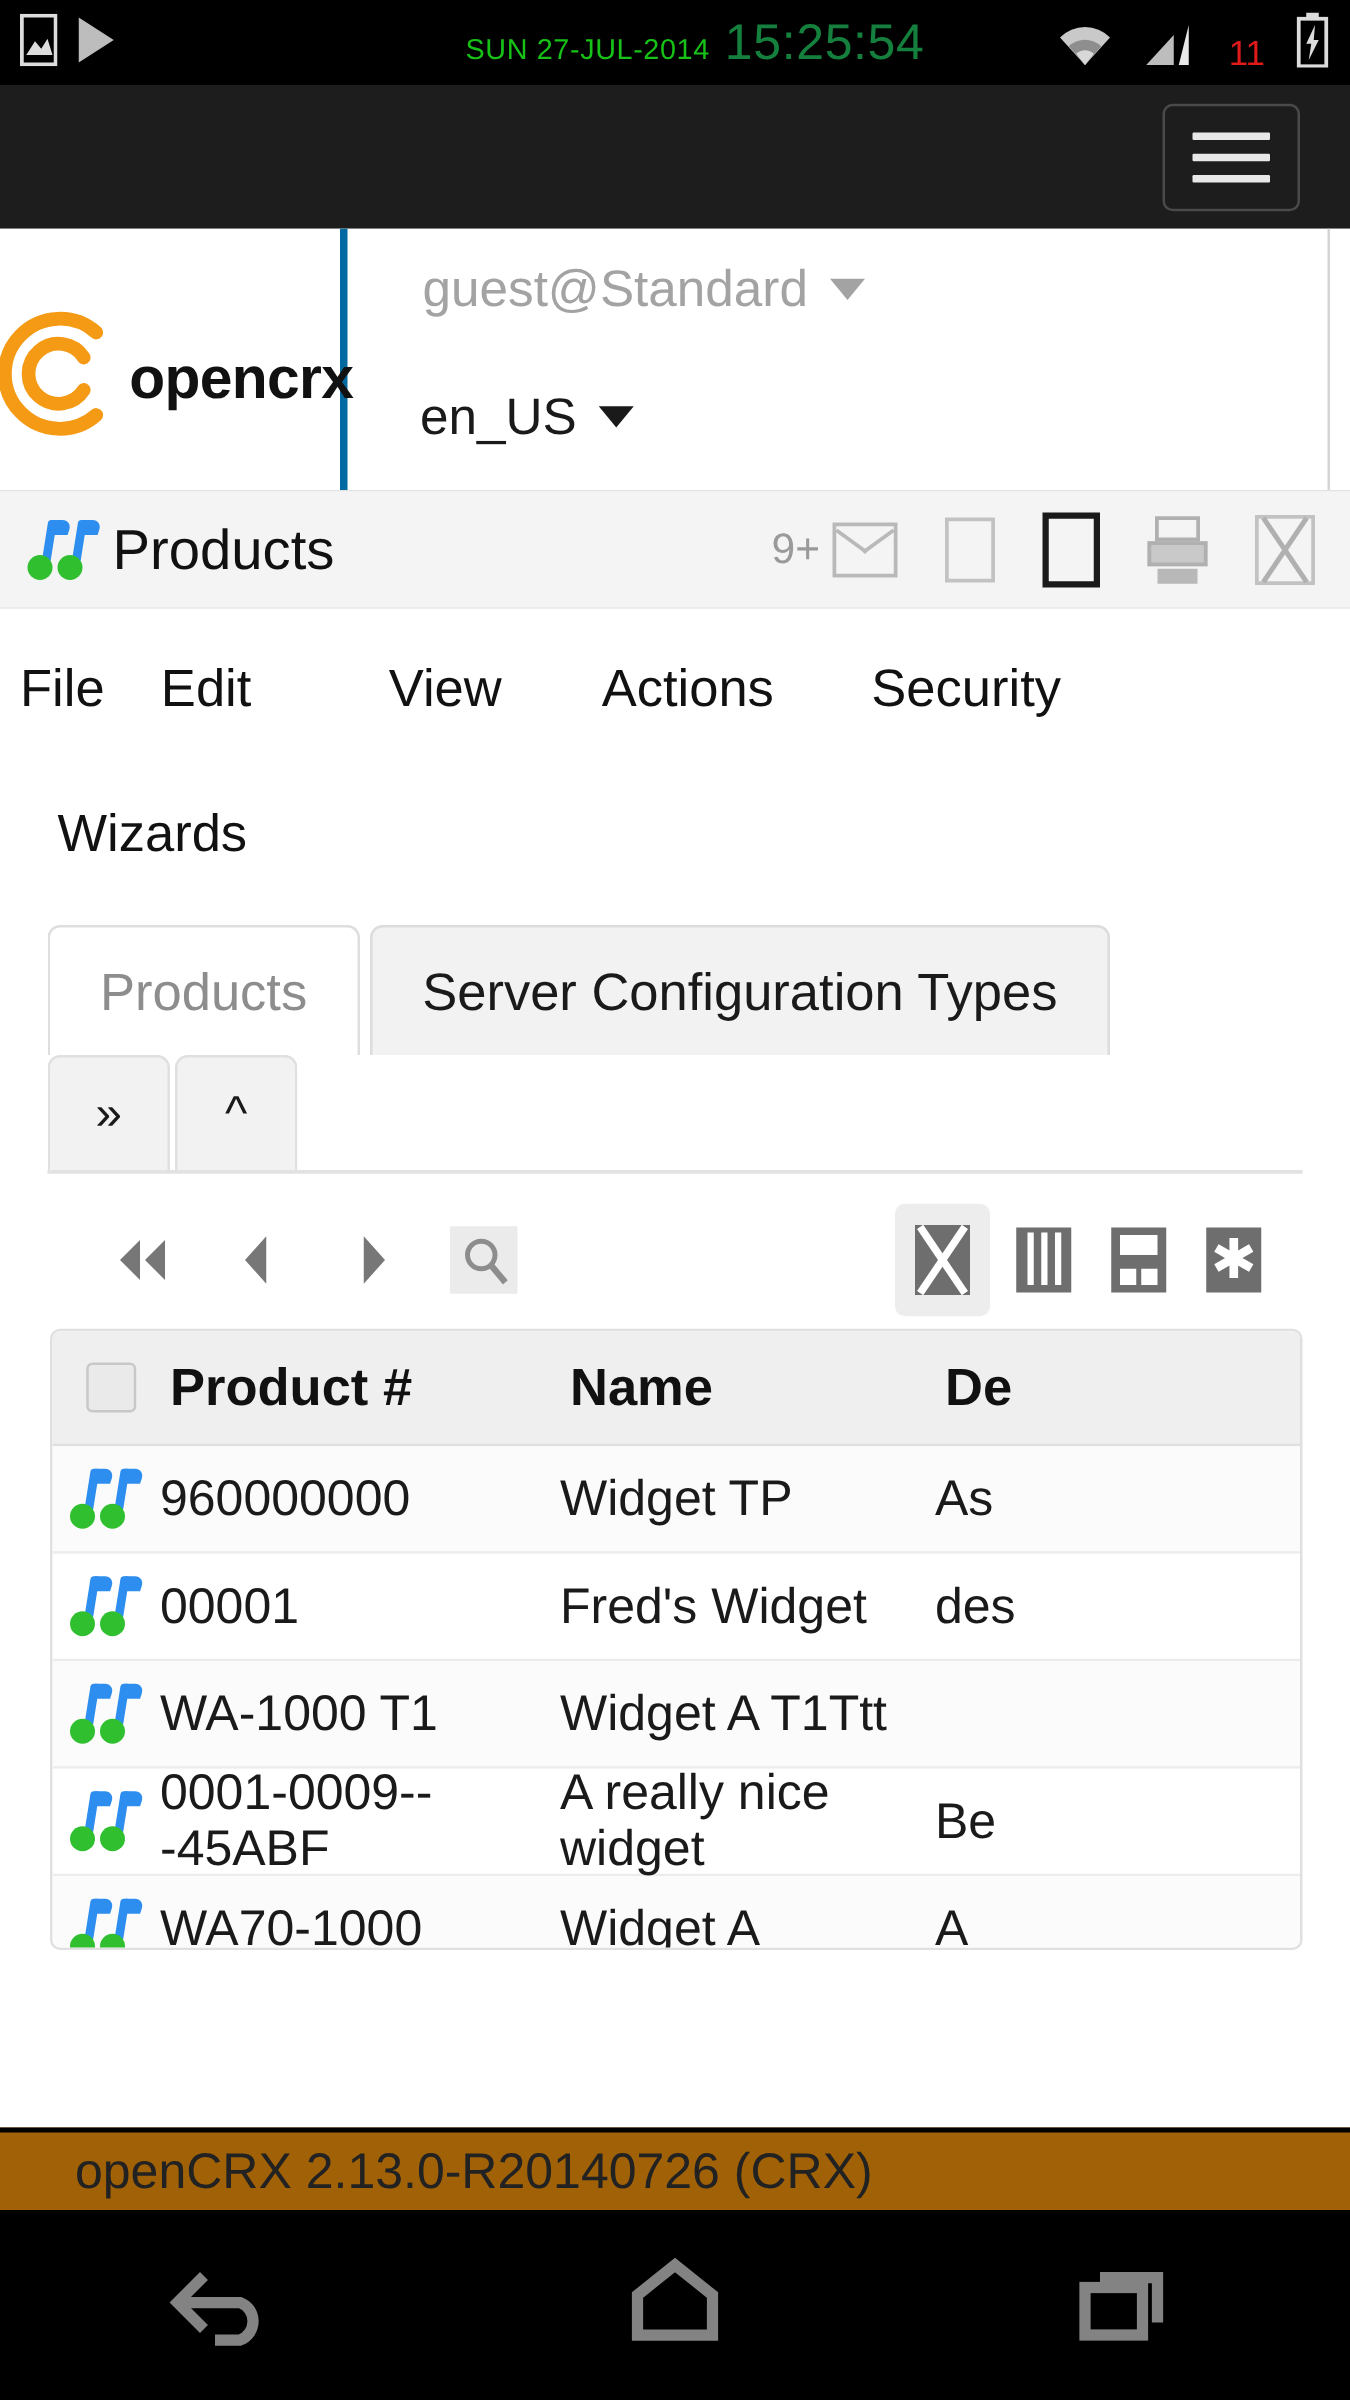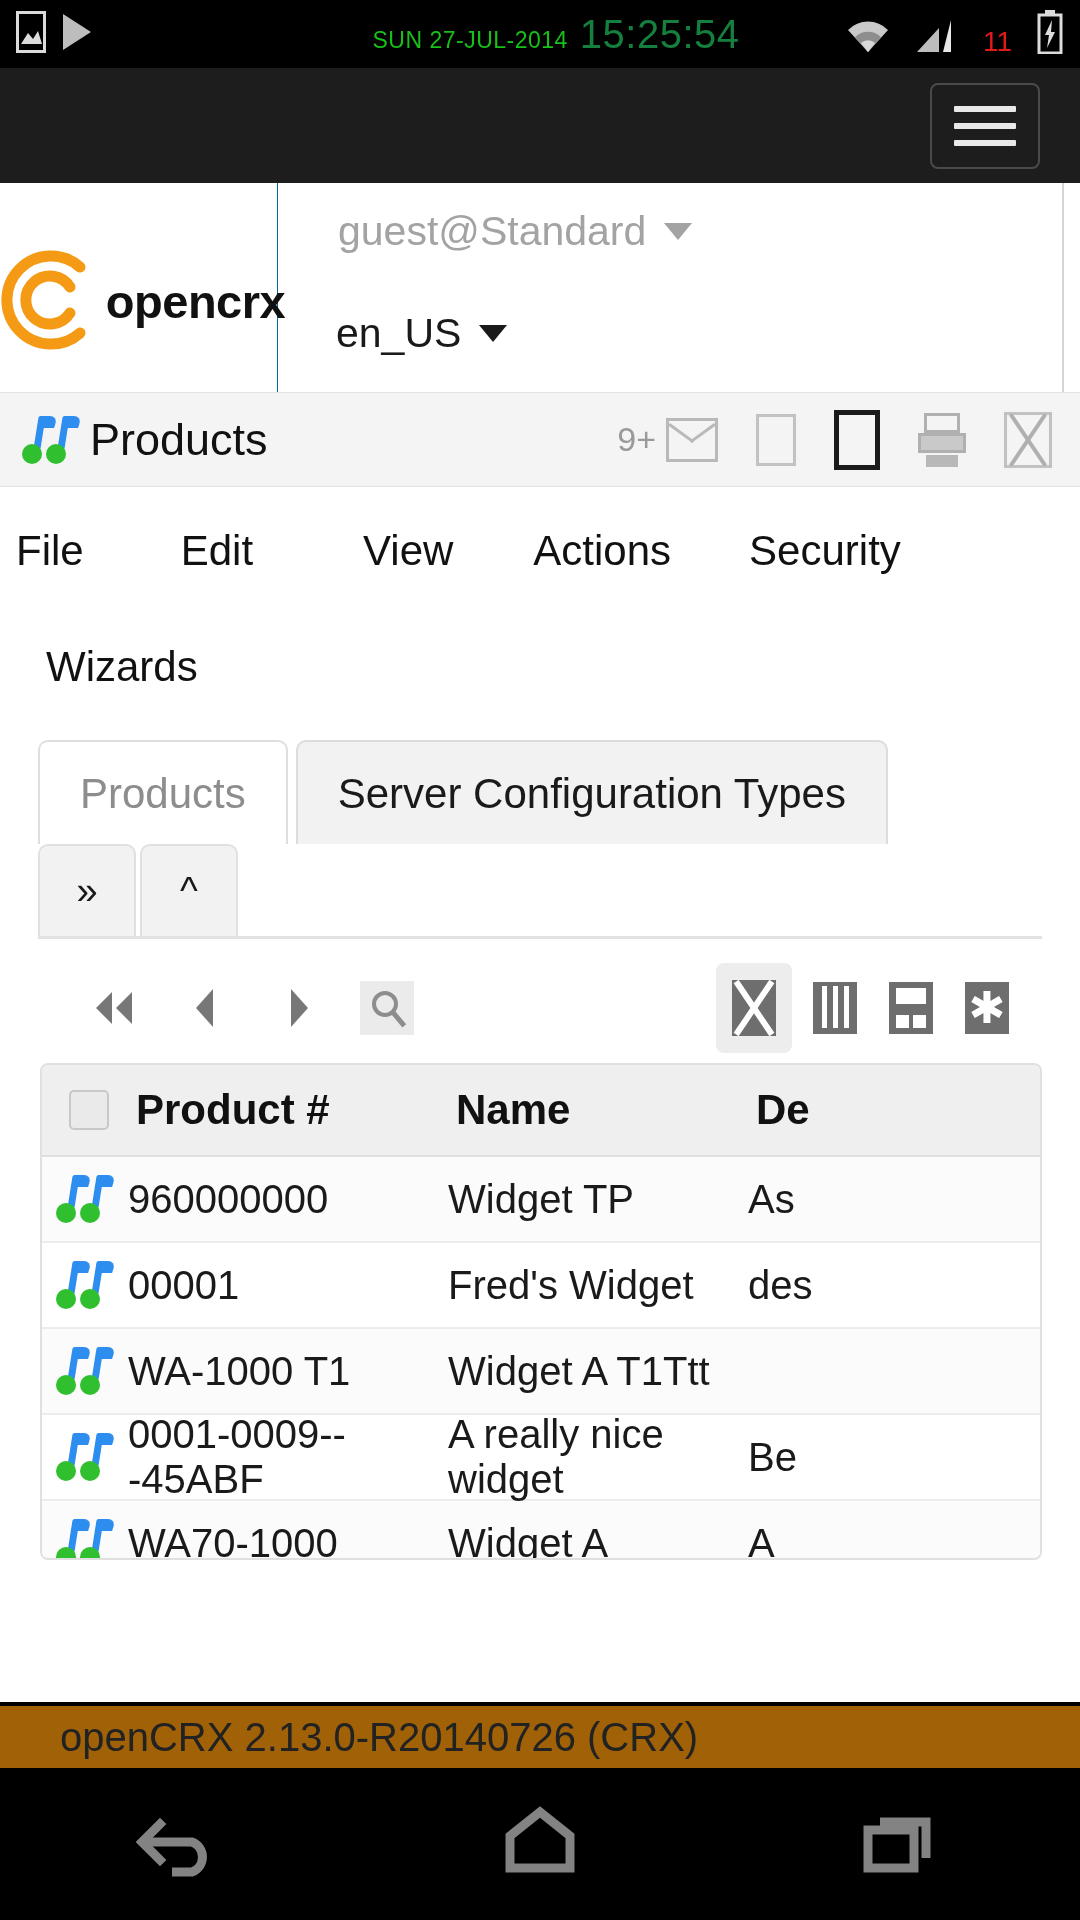--- a/index.html
+++ b/index.html
@@ -53,21 +53,21 @@
 
   
   .crx-header {
     height: 209px;
     background: #ffffff;
     display: flex;
     position: relative;
   }
   .logo-cell {
     width: 278px;
-    border-right: 1px solid #0369a1;
+    border-right: 6px solid #0369a1;
     display: flex; align-items: center; justify-content: center;
     padding-top: 28px;
   }
   .logo {
     display: flex; align-items: center; gap: 4px;
   }
   .logo-text {
     font-size: 47px; font-weight: 600; color: #111; letter-spacing: -0.5px;
   }
   .user-cell {
@@ -138,21 +138,21 @@
   .menubar {
     padding: 34px 0 0 0;
     background: #fff;
   }
   .menu-row { display: flex; }
   .menu-item {
     font-size: 42px; color: #111;
     padding: 6px 0;
   }
   .menu-row.r1 .menu-item:nth-child(1) { margin-left: 16px; }
-  .menu-row.r1 .menu-item:nth-child(2) { margin-left: 97px; }
+  .menu-row.r1 .menu-item:nth-child(2) { margin-left: 45px; }
   .menu-row.r1 .menu-item:nth-child(3) { margin-left: 110px; }
   .menu-row.r1 .menu-item:nth-child(4) { margin-left: 80px; }
   .menu-row.r1 .menu-item:nth-child(5) { margin-left: 78px; }
   .menu-row.r2 { margin-top: 56px; }
   .menu-row.r2 .menu-item:nth-child(1) { margin-left: 46px; }
 
   
   .tabs-wrap { margin-top: 43px; padding-left: 38px; position: relative; }
   .tabrow { display: flex; align-items: flex-end; }
   .tab {

